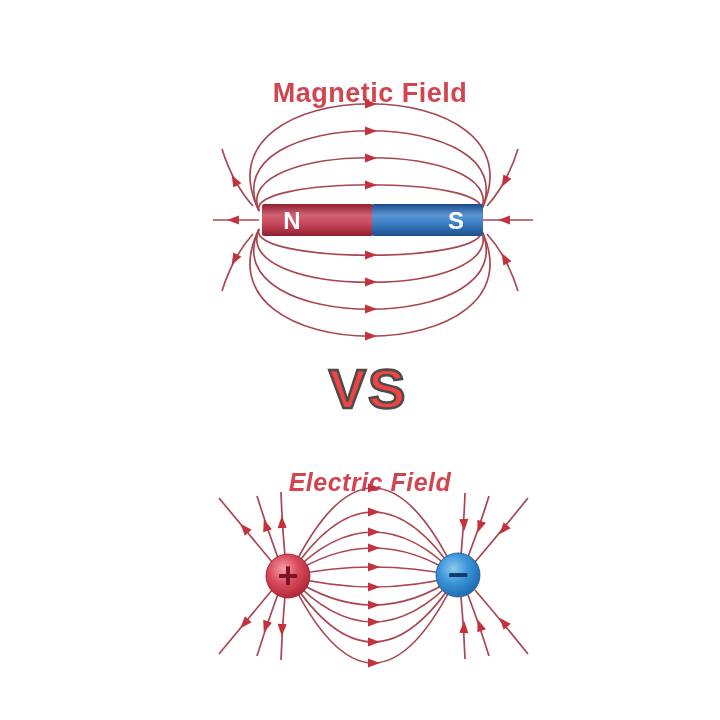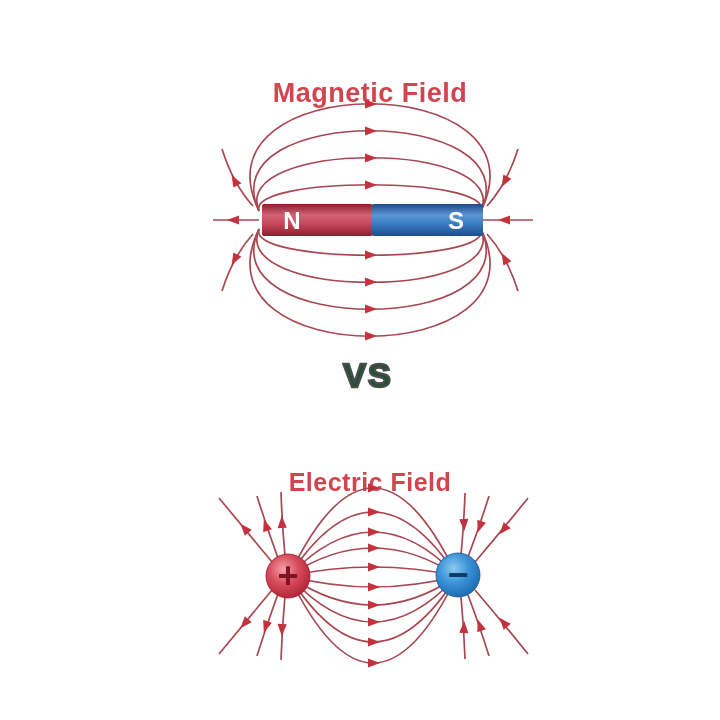--- a/index.html
+++ b/index.html
@@ -1,24 +1,24 @@
 <!DOCTYPE html>
 <html><head>
 <meta charset="utf-8">
 <style>
   html,body{margin:0;padding:0;background:#ffffff;}
   #canvas{position:relative;width:720px;height:720px;background:#ffffff;overflow:hidden;
           font-family:"Liberation Sans",sans-serif;}
   .title{position:absolute;left:20px;right:0;text-align:center;color:#d2454f;
          font-weight:bold;letter-spacing:0.5px;margin-top:27px;}
   #magnetic-title{top:51px;font-size:27px;}
-  #electric-title{top:441px;font-size:25px;}
+  #electric-title{top:441px;font-size:25px;font-style:italic;}
   #vs-label{position:absolute;left:16px;right:0;top:356px;text-align:center;
-            font-size:34px;font-weight:bold;letter-spacing:2px;
-            color:#14532d;-webkit-text-stroke:2.5px #4b4b4b;}
+            font-size:56px;font-weight:bold;letter-spacing:2px;
+            color:#ef4444;-webkit-text-stroke:2.5px #4b4b4b;}
   svg{position:absolute;left:0;top:0;}
 </style>
 </head>
 <body>
 
 <div id="canvas">
 
   <div class="title" id="magnetic-title">Magnetic Field</div>
 
   <div id="vs-label">VS</div>

